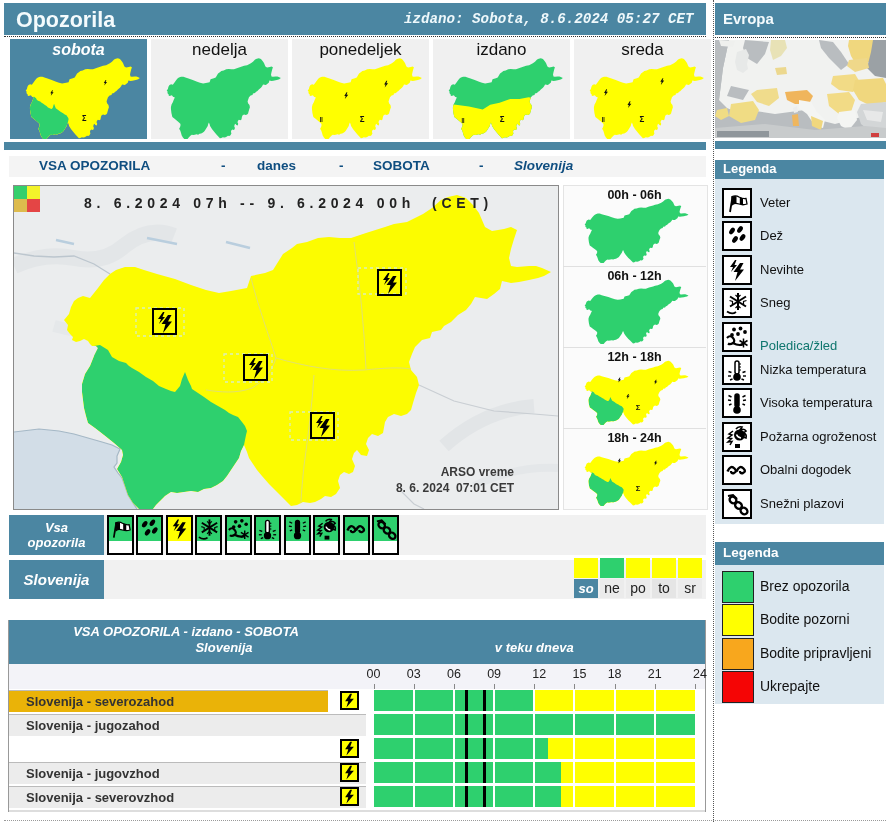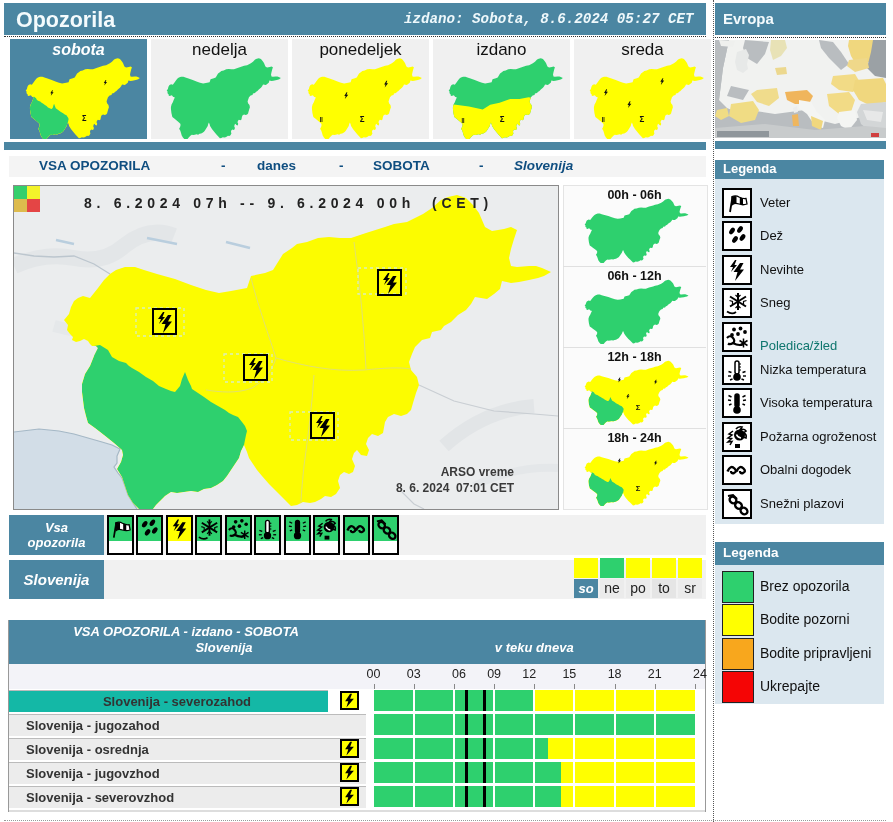--- a/index.html
+++ b/index.html
@@ -461,35 +461,35 @@
 <div class="abs" style="left:8px;top:620px;width:698px;height:192px;border:1px solid #999;box-sizing:border-box;background:#fff;"></div>
 <div class="abs teal" style="left:9px;top:620px;width:696px;height:44px;"></div>
 <div class="abs" style="left:6px;top:624px;width:360px;text-align:center;color:#fff;font-size:13px;font-weight:bold;font-style:italic;">VSA OPOZORILA - izdano - SOBOTA</div>
 <div class="abs" style="left:44px;top:640px;width:360px;text-align:center;color:#fff;font-size:13px;font-weight:bold;font-style:italic;">Slovenija</div>
 <div class="abs" style="left:373.5px;top:640px;width:321.5px;text-align:center;color:#fff;font-size:13px;font-weight:bold;font-style:italic;">v teku dneva</div>
 <div class="abs" style="left:9px;top:664px;width:696px;height:25px;background:#f3f3f8;"></div>
 <div class="abs" style="left:361.5px;top:667px;width:24px;text-align:center;color:#222;font-size:12.5px;">00</div>
 <div class="abs" style="left:373.5px;top:684px;width:1px;height:5px;background:#888;"></div>
 <div class="abs" style="left:401.7px;top:667px;width:24px;text-align:center;color:#222;font-size:12.5px;">03</div>
 <div class="abs" style="left:413.7px;top:684px;width:1px;height:5px;background:#888;"></div>
-<div class="abs" style="left:441.9px;top:667px;width:24px;text-align:right;color:#222;font-size:12.5px;">06</div>
+<div class="abs" style="left:441.9px;top:667px;width:24px;text-align:center;color:#222;font-size:12.5px;">06</div>
 <div class="abs" style="left:453.9px;top:684px;width:1px;height:5px;background:#888;"></div>
 <div class="abs" style="left:482.1px;top:667px;width:24px;text-align:center;color:#222;font-size:12.5px;">09</div>
 <div class="abs" style="left:494.1px;top:684px;width:1px;height:5px;background:#888;"></div>
-<div class="abs" style="left:522.2px;top:667px;width:24px;text-align:left;color:#222;font-size:12.5px;">12</div>
+<div class="abs" style="left:522.2px;top:667px;width:24px;text-align:right;color:#222;font-size:12.5px;">12</div>
 <div class="abs" style="left:534.2px;top:684px;width:1px;height:5px;background:#888;"></div>
-<div class="abs" style="left:562.4px;top:667px;width:24px;text-align:left;color:#222;font-size:12.5px;">15</div>
+<div class="abs" style="left:562.4px;top:667px;width:24px;text-align:right;color:#222;font-size:12.5px;">15</div>
 <div class="abs" style="left:574.4px;top:684px;width:1px;height:5px;background:#888;"></div>
 <div class="abs" style="left:602.6px;top:667px;width:24px;text-align:center;color:#222;font-size:12.5px;">18</div>
 <div class="abs" style="left:614.6px;top:684px;width:1px;height:5px;background:#888;"></div>
 <div class="abs" style="left:642.8px;top:667px;width:24px;text-align:center;color:#222;font-size:12.5px;">21</div>
 <div class="abs" style="left:654.8px;top:684px;width:1px;height:5px;background:#888;"></div>
 <div class="abs" style="left:683.0px;top:667px;width:24px;text-align:right;color:#222;font-size:12.5px;">24</div>
 <div class="abs" style="left:695.0px;top:684px;width:1px;height:5px;background:#888;"></div>
-<div class="abs" style="left:9px;top:690px;width:319px;height:21px;background:#14b8a6;border-top:1px solid #bbb;color:#333;font-size:13px;font-weight:bold;line-height:21px;text-align:center;"><span style="margin-left:17px;">Slovenija - severozahod</span></div>
+<div class="abs" style="left:9px;top:690px;width:319px;height:21px;background:#eab308;border-top:1px solid #bbb;color:#333;font-size:13px;font-weight:bold;line-height:21px;"><span style="margin-left:17px;">Slovenija - severozahod</span></div>
 <div class="abs" style="left:340px;top:691px;width:15px;height:15px;background:#ffff00;border:2px solid #000;"><svg width="15" height="15" viewBox="2 0 20 24">
         <use href="#bolt" fill="#000"></use>
       </svg></div>
 <div class="abs" style="left:373.5px;top:690px;width:161.0px;height:21px;background:#2ed06e;"></div>
 <div class="abs" style="left:534.5px;top:690px;width:160.5px;height:21px;background:#ffff00;"></div>
 <div class="abs" style="left:412.7px;top:690px;width:2px;height:21px;background:#fff;"></div>
 <div class="abs" style="left:452.9px;top:690px;width:2px;height:21px;background:#fff;"></div>
 <div class="abs" style="left:493.1px;top:690px;width:2px;height:21px;background:#fff;"></div>
 <div class="abs" style="left:533.2px;top:690px;width:2px;height:21px;background:#fff;"></div>
 <div class="abs" style="left:573.4px;top:690px;width:2px;height:21px;background:#fff;"></div>
@@ -501,21 +501,20 @@
 <div class="abs" style="left:373.5px;top:714px;width:321.5px;height:21px;background:#2ed06e;"></div>
 <div class="abs" style="left:412.7px;top:714px;width:2px;height:21px;background:#fff;"></div>
 <div class="abs" style="left:452.9px;top:714px;width:2px;height:21px;background:#fff;"></div>
 <div class="abs" style="left:493.1px;top:714px;width:2px;height:21px;background:#fff;"></div>
 <div class="abs" style="left:533.2px;top:714px;width:2px;height:21px;background:#fff;"></div>
 <div class="abs" style="left:573.4px;top:714px;width:2px;height:21px;background:#fff;"></div>
 <div class="abs" style="left:613.6px;top:714px;width:2px;height:21px;background:#fff;"></div>
 <div class="abs" style="left:653.8px;top:714px;width:2px;height:21px;background:#fff;"></div>
 <div class="abs" style="left:465px;top:714px;width:3px;height:21px;background:#000;"></div>
 <div class="abs" style="left:483px;top:714px;width:3px;height:21px;background:#000;"></div>
-<div class="abs" style="left:9px;top:738px;width:357px;height:21px;background:#ececec;border-top:1px solid #bbb;color:#333;font-size:13px;font-weight:bold;line-height:21px;"><span style="margin-left:17px;">Slovenija - osrednja</span></div>
 <div class="abs" style="left:340px;top:739px;width:15px;height:15px;background:#ffff00;border:2px solid #000;"><svg width="15" height="15" viewBox="2 0 20 24">
         <use href="#bolt" fill="#000"></use>
       </svg></div>
 <div class="abs" style="left:373.5px;top:738px;width:174.5px;height:21px;background:#2ed06e;"></div>
 <div class="abs" style="left:548px;top:738px;width:147.0px;height:21px;background:#ffff00;"></div>
 <div class="abs" style="left:412.7px;top:738px;width:2px;height:21px;background:#fff;"></div>
 <div class="abs" style="left:452.9px;top:738px;width:2px;height:21px;background:#fff;"></div>
 <div class="abs" style="left:493.1px;top:738px;width:2px;height:21px;background:#fff;"></div>
 <div class="abs" style="left:533.2px;top:738px;width:2px;height:21px;background:#fff;"></div>
 <div class="abs" style="left:573.4px;top:738px;width:2px;height:21px;background:#fff;"></div>

